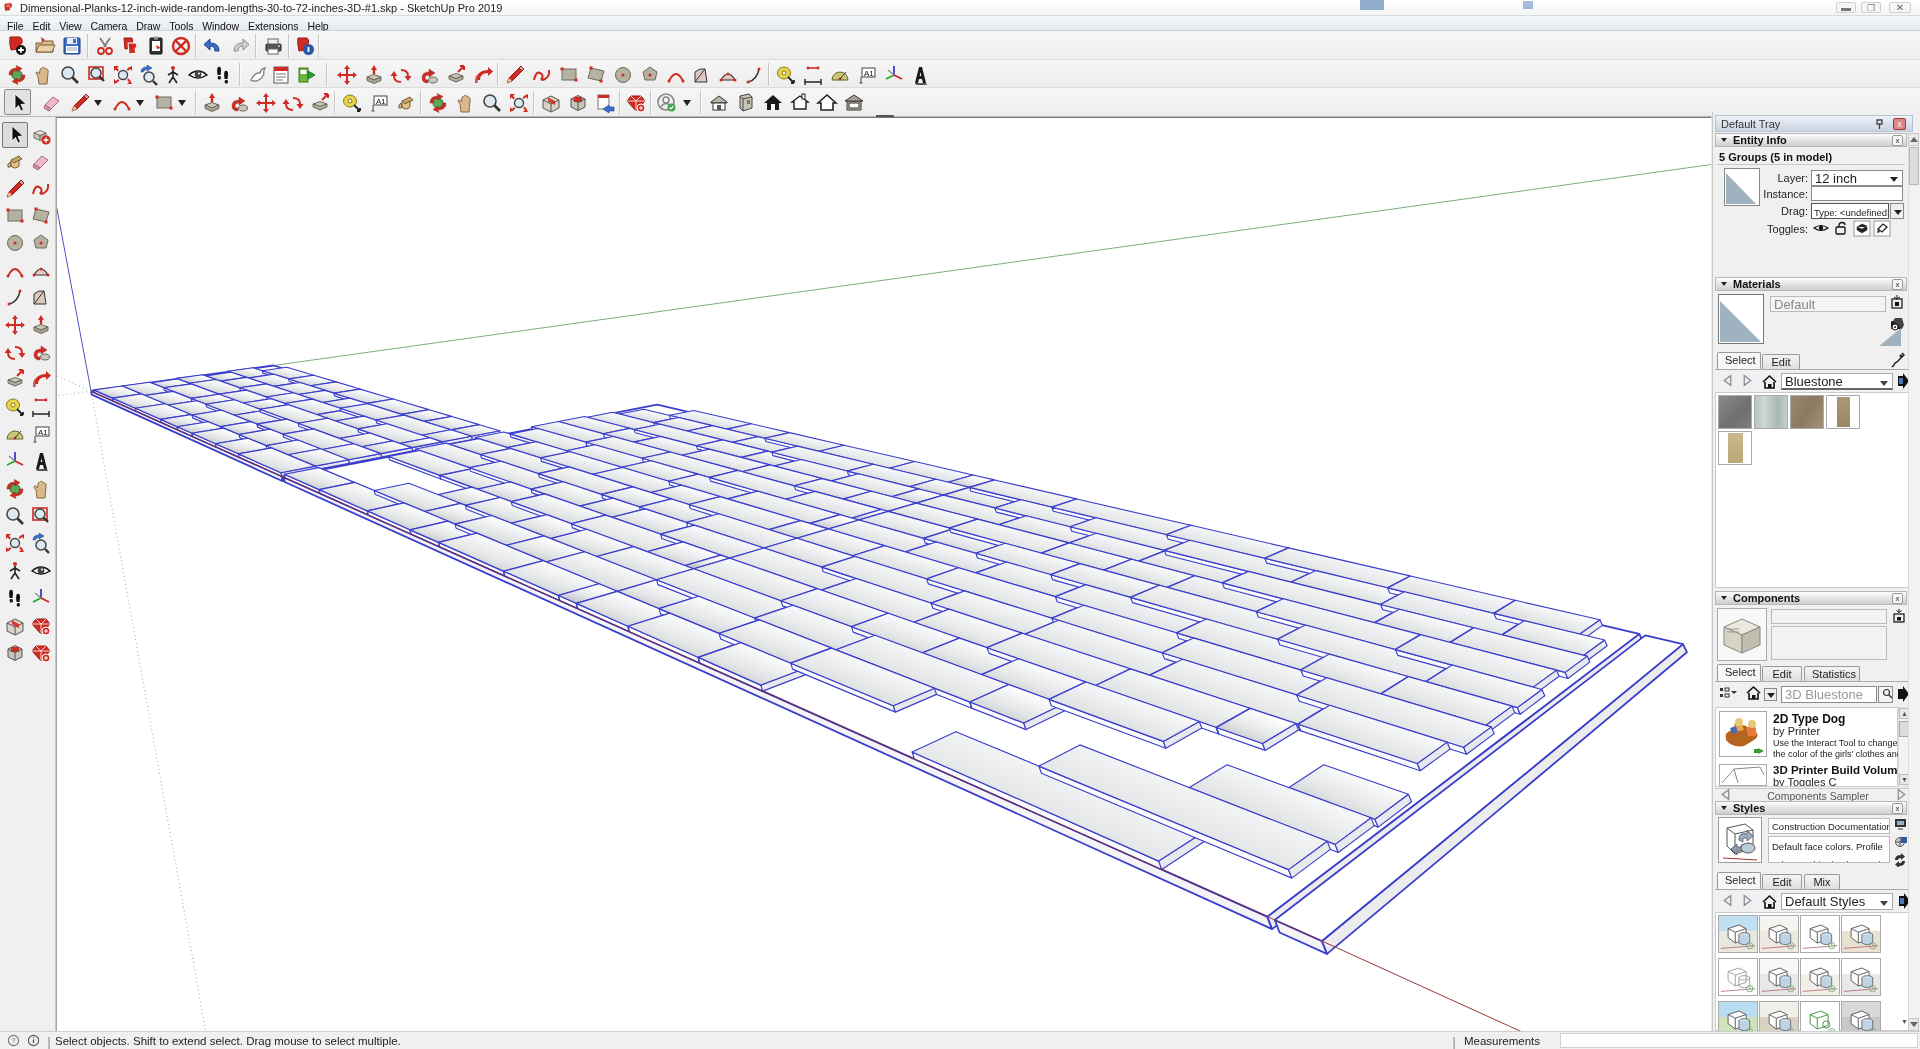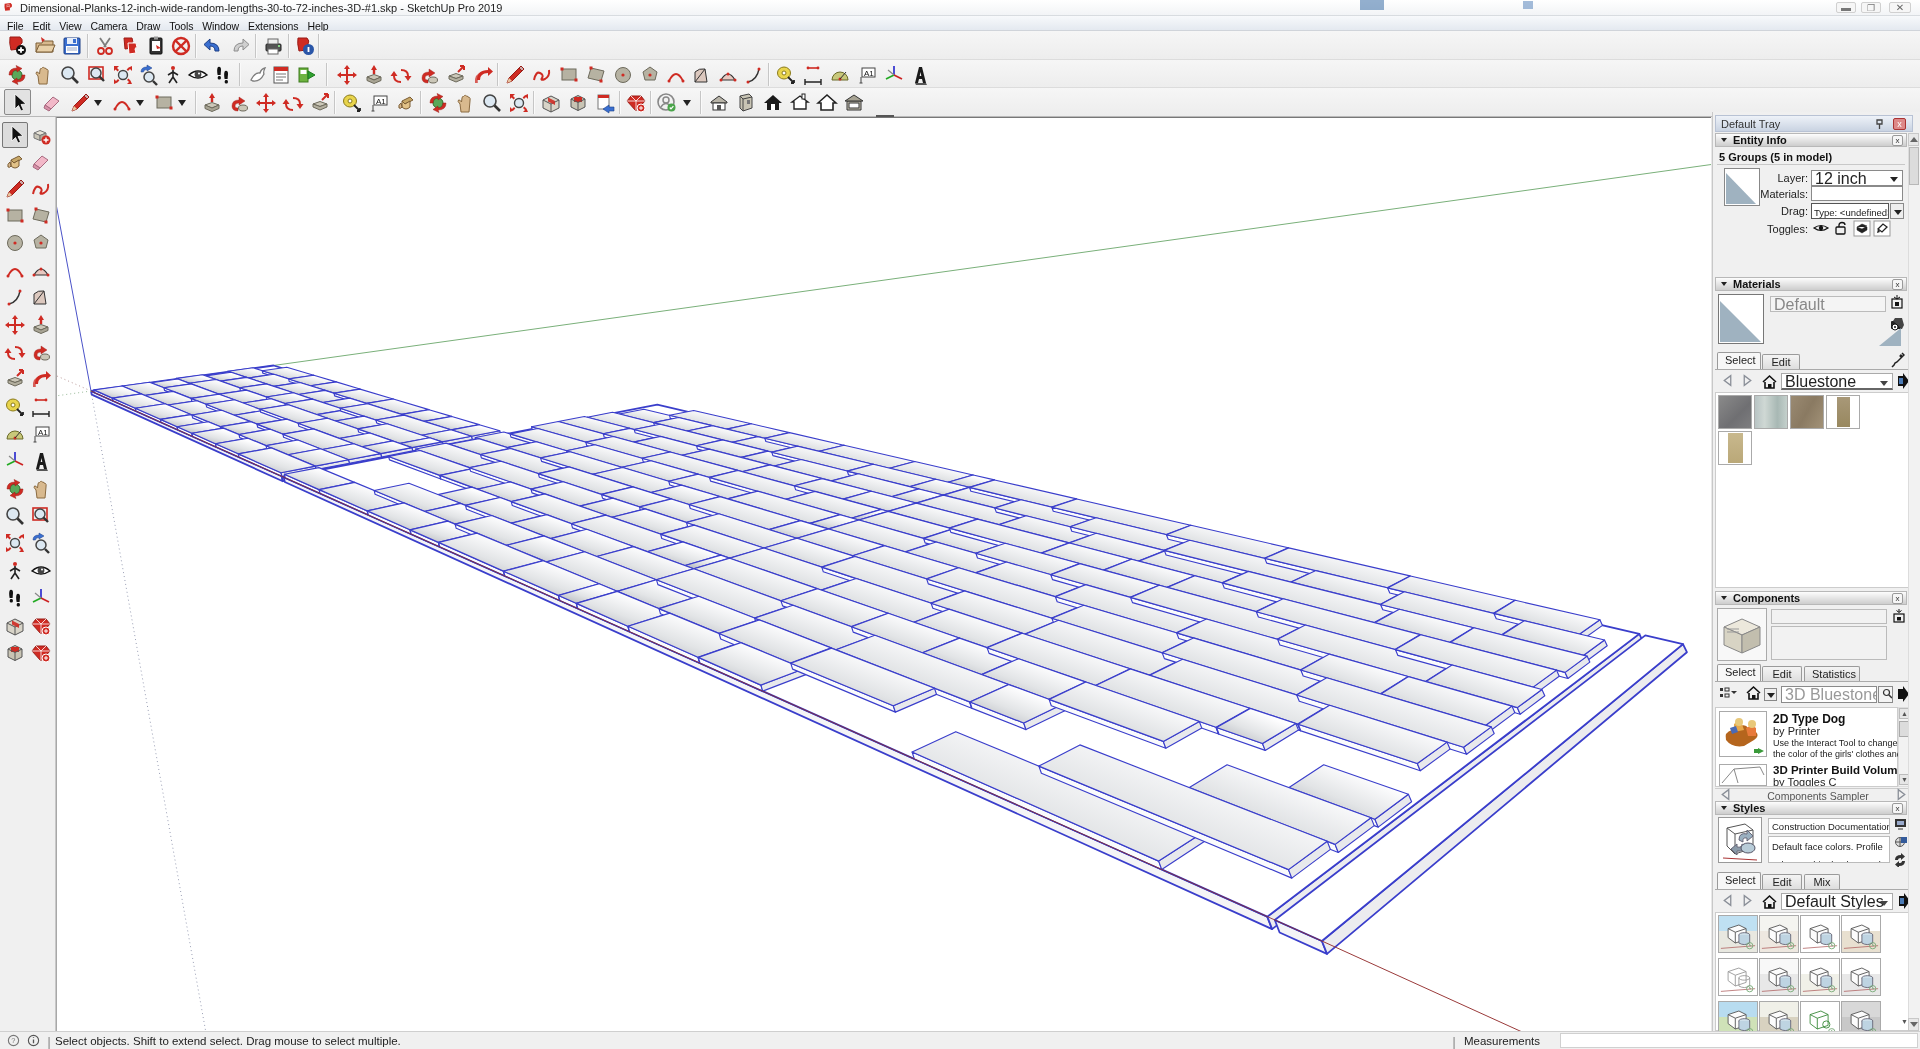--- a/index.html
+++ b/index.html
@@ -2,21 +2,21 @@
 <html><head><meta charset="utf-8"><style>
 html,body{margin:0;padding:0;width:1920px;height:1049px;overflow:hidden;
 font-family:"Liberation Sans",sans-serif;background:#f0f0f0;-webkit-font-smoothing:antialiased}
 *{box-sizing:border-box}
 .abs{position:absolute}
 .ib{position:absolute;display:flex;align-items:center;justify-content:center}
 .tsep{position:absolute;width:1px;background:#c6c6c6;box-shadow:1px 0 0 #fafafa}
 .tbrow{position:absolute;left:0;width:1920px;background:linear-gradient(#f6f6f6,#ededed);border-bottom:1px solid #dcdcdc}
 .menui{display:inline-block;padding:1px 4px 2px 5px;font-size:10.5px;color:#111;letter-spacing:-0.1px}
 .tri{position:absolute;width:0;height:0;border-left:4px solid transparent;border-right:4px solid transparent;border-top:5px solid #222}
-.fld{position:absolute;background:#fff;border:1px solid #8a8a8a;font-size:16px;color:#222;padding:1px 3px;line-height:13px;white-space:nowrap;overflow:hidden}
+.fld{position:absolute;background:#fff;border:1px solid #8a8a8a;font-size:13px;color:#222;padding:1px 3px;line-height:13px;white-space:nowrap;overflow:hidden}
 .lbl{position:absolute;font-size:11px;color:#222;text-align:right}
 .tab{position:absolute;height:15px;border:1px solid #9a9a9a;border-bottom:none;background:linear-gradient(#f4f4f4,#dedede);font-size:11px;text-align:center;color:#222;border-radius:2px 2px 0 0;padding:1px 7px 0 7px}
 .tab.on{background:#f7f7f7;height:17px;z-index:2;font-weight:400}
 .navarr{position:absolute;width:13px;height:13px}
 .thumbbox{position:absolute;border:1px solid #aaa;background:#fff}
 .sb{position:absolute;background:#f2f2f2;border-left:1px solid #dcdcdc}
 .sbb{position:absolute;left:0;width:11px;height:13px;background:#e8e8e8;border:1px solid #c8c8c8}
 </style></head><body>
 <div class="abs" style="left:0;top:0;width:1920px;height:16px;background:linear-gradient(#ffffff,#f2f4f6);border-bottom:1px solid #d8dce0">
 <svg width="12" height="12" viewBox="0 0 22 22" style="position:absolute;left:3px;top:2px">
@@ -1515,21 +1515,21 @@
 <div style="position:absolute;right:6px;top:2px;width:13px;height:12px;background:#d88;border:1px solid #a33;border-radius:2px;color:#fff;font-size:9px;text-align:center;line-height:11px">x</div>
 </div>
     <div style="position:absolute;left:2px;top:21px;width:192px;height:14px;background:linear-gradient(#fdfdfd,#cdcdcd);border:1px solid #b8b8b8;font-size:11px;font-weight:bold;color:#111;padding:0 0 0 17px;line-height:13px">Entity Info<span style="position:absolute;left:5px;top:4px;width:0;height:0;border-left:3.5px solid transparent;border-right:3.5px solid transparent;border-top:4.5px solid #222"></span><span style="position:absolute;right:3px;top:1px;width:11px;height:11px;border:1px solid #9a9a9a;background:#f6f6f6;border-radius:2px;font-size:8px;line-height:10px;text-align:center;font-weight:normal;color:#333">x</span></div>
     <div style="position:absolute;left:6px;top:39px;font-size:11px;font-weight:bold;color:#111">5 Groups (5 in model)</div>
     <div style="position:absolute;left:4px;top:52px;width:188px;height:1px;background:#c8c8c8"></div>
     <div style="position:absolute;left:11px;top:56px;width:36px;height:38px;background:#fff;border:1px solid #888"><svg width="34" height="36">
         <path d="M1 4 L1 35 L31 35 Z" fill="#9fb2c0"></path>
       </svg></div>
     <div class="lbl" style="left:40px;top:60px;width:55px">Layer:</div>
     <div class="fld" style="left:98px;top:58px;width:92px;height:16px">12 inch<span class="tri" style="right:4px;top:6px"></span></div>
-    <div class="lbl" style="left:40px;top:76px;width:55px">Materials:</div>
+    <div class="lbl" style="left:40px;top:76px;width:55px">Instance:</div>
     <div class="fld" style="left:98px;top:74px;width:92px;height:15px"></div>
     <div class="lbl" style="left:40px;top:93px;width:55px">Drag:</div>
     <div class="fld" style="left:98px;top:91px;width:78px;height:16px;border-color:#555;font-size:9.5px;padding:2px 2px">Type: &lt;undefined&gt;</div>
     <div class="fld" style="left:177px;top:91px;width:14px;height:16px;background:#eee">
       <span class="tri" style="left:2.5px;top:6px"></span>
     </div>
     <div class="lbl" style="left:40px;top:111px;width:55px">Toggles:</div>
     <svg width="80" height="17" viewBox="0 0 80 17" style="position:absolute;left:99px;top:108px">
 <path d="M2 8 Q9 3 16 8 Q9 13 2 8 Z" fill="none" stroke="#111" stroke-width="1.2"></path>
       <circle cx="9" cy="8" r="2.2" fill="#111"></circle>

